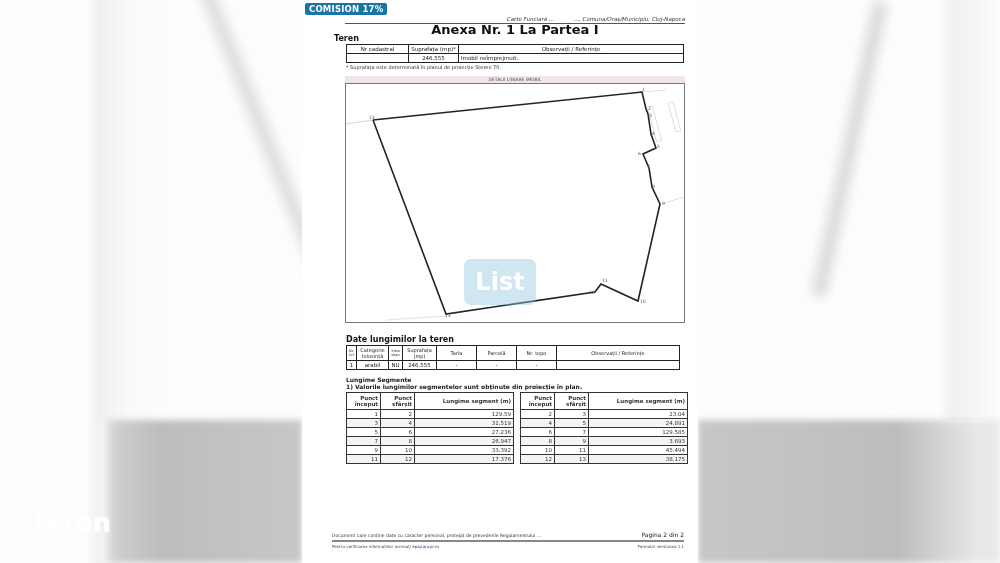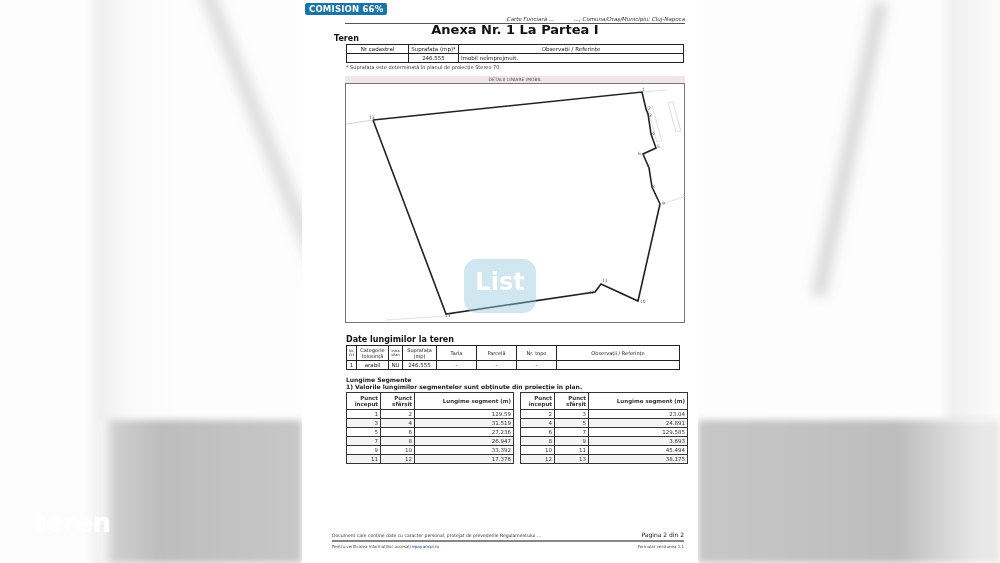--- a/index.html
+++ b/index.html
@@ -79,22 +79,22 @@
   }
   .map-title {
     height: 7px; background: #f0e6e6; font-size: 4.5px; color: #555; text-align: center; line-height: 7px;
   }
   .map {
     position: absolute; left: 0; top: 7px; width: 340px; height: 240px;
     border: 1.5px solid #777; background: #fff;
   }
   .map svg { position: absolute; left: 0; top: 0; }
   .list-wm {
-    position: absolute; left: 162px; top: 259px; width: 72px; height: 54px;
-    background: rgba(150,200,225,0.45); border-radius: 13px;
+    position: absolute; left: 162px; top: 259px; width: 72px; height: 46px;
+    background: rgba(150,200,225,0.45); border-radius: 7px;
     color: #fff; font-weight: bold; font-size: 24px; text-align: center; line-height: 46px;
     font-family: "DejaVu Sans", sans-serif;
   }
   .date-title { position: absolute; left: 44px; top: 335px; font-size: 8px; font-weight: bold; color: #111; }
   .t2 { position: absolute; left: 44px; top: 345px; width: 334px; font-size: 5px; color: #222; }
   .t2 td { border: 1px solid #222; text-align: center; padding: 0 1px; }
   .t2 tr.h td { height: 15px; }
   .t2 tr.r td { height: 9px; font-size: 5.5px; }
   .seg-title { position: absolute; left: 44px; top: 376px; font-size: 6px; font-weight: bold; color: #222; line-height: 7px; }
   .seg {
@@ -296,13 +296,13 @@
   <div class="foot1">
     <span>Document care conține date cu caracter personal, protejat de prevederile Regulamentului ...</span>
     <span class="pg">Pagina 2 din 2</span>
   </div>
   <div class="foot2">
     <span><span>Pentru verificarea informațiilor accesați </span><span class="lnk">epay.ancpi.ro</span></span>
     <span>Formular versiunea 1.1</span>
   </div>
 </div>
 
-<div class="badge">COMISION 66%</div>
+<div class="badge">COMISION 17%</div>
 
 </body></html>

